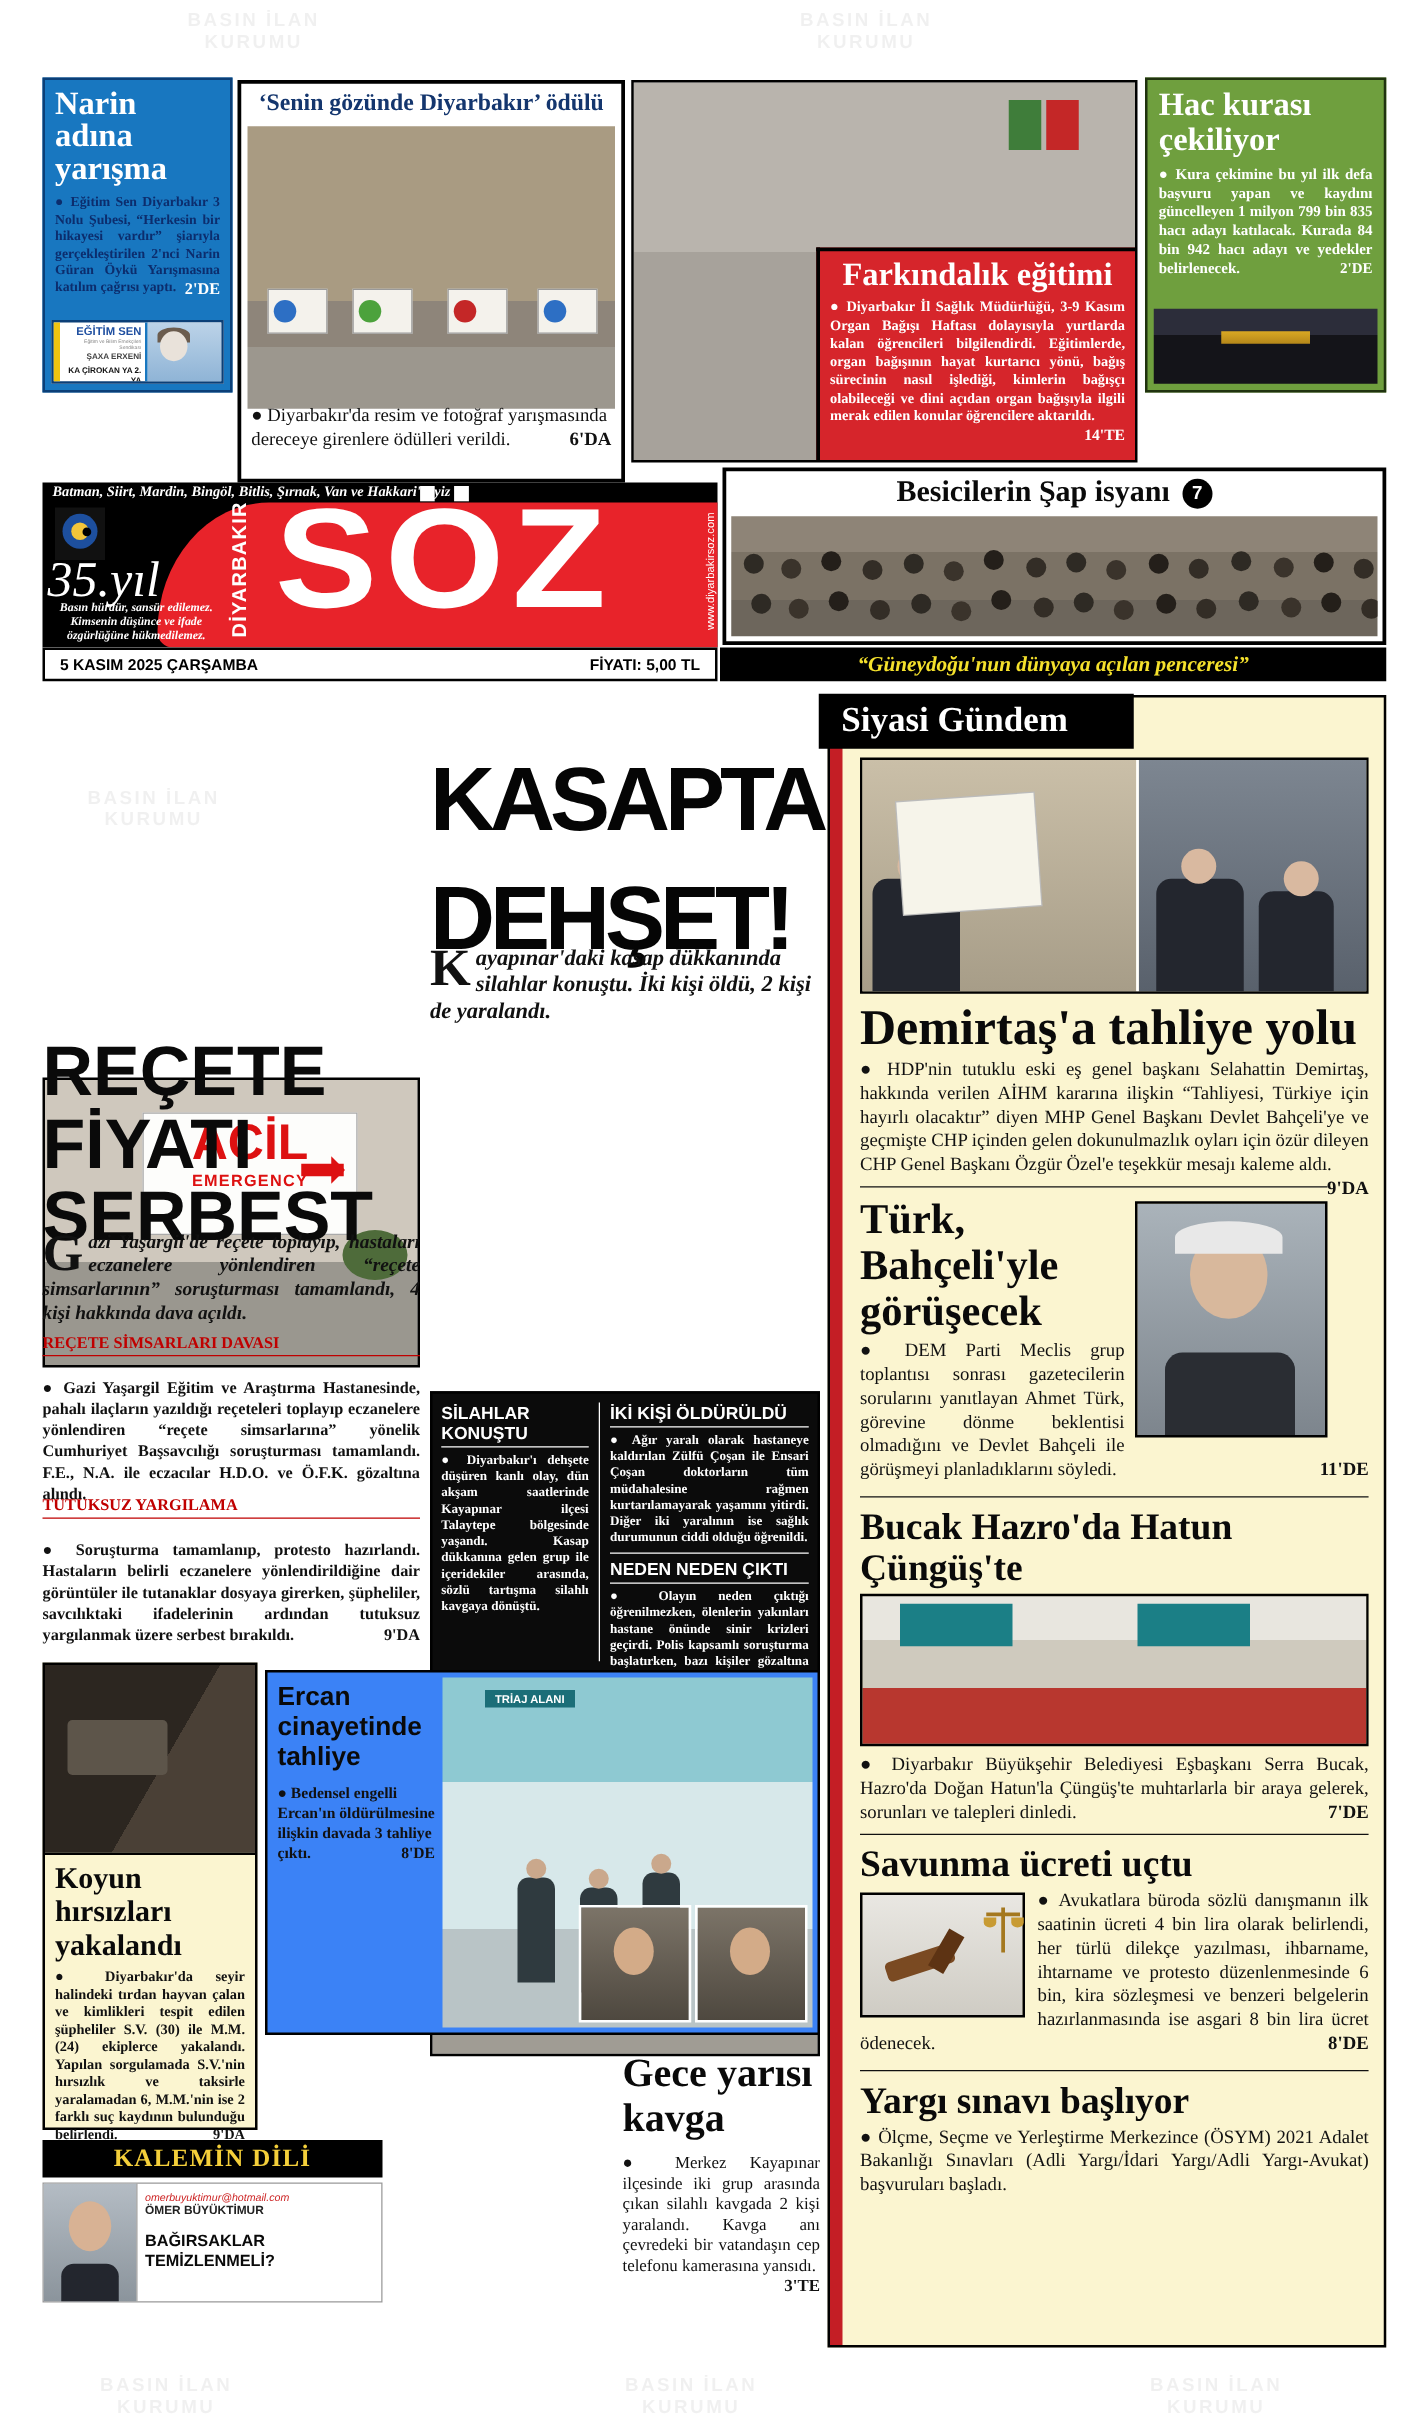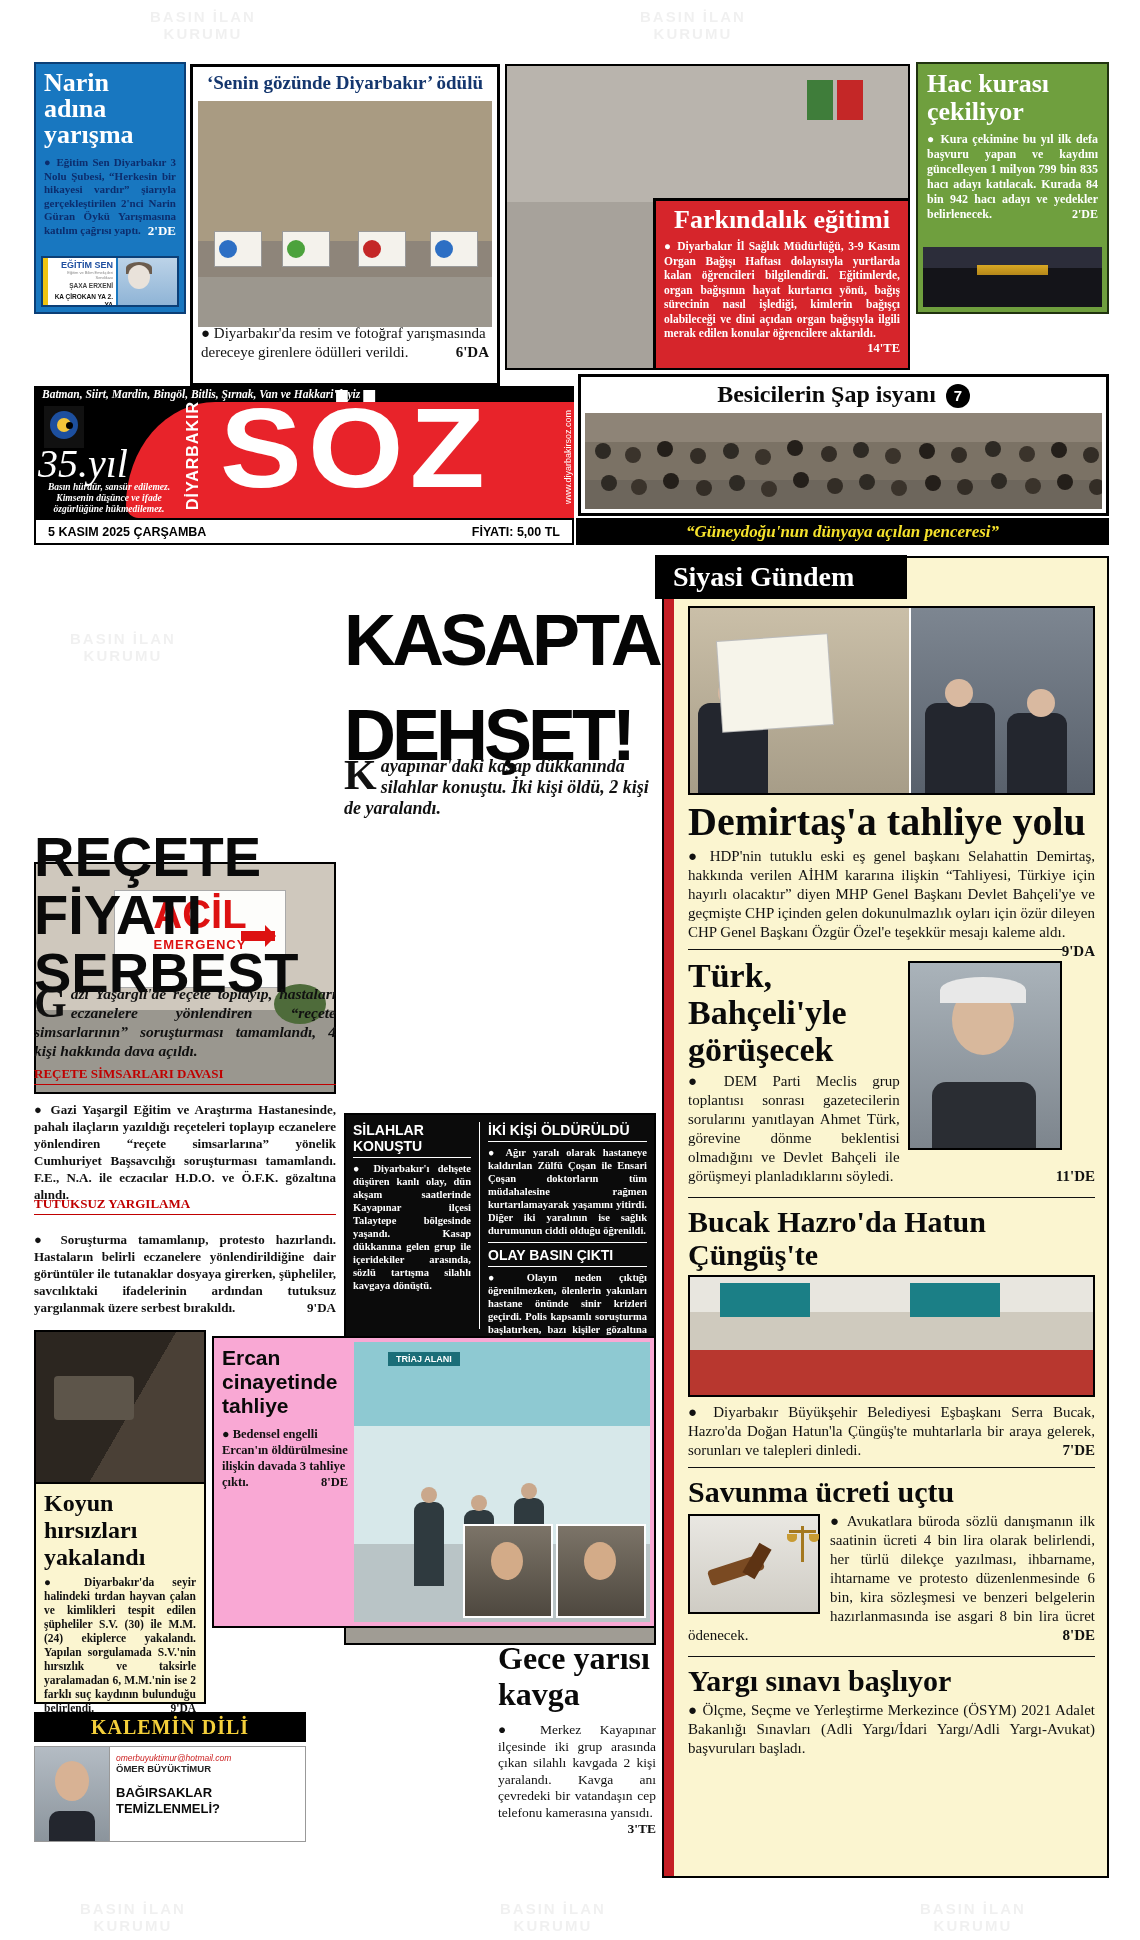--- a/index.html
+++ b/index.html
@@ -158,21 +158,21 @@
   .kalemin-banner span{color:#f4cf3a;font:bold 20px/30px "Liberation Serif",serif;letter-spacing:1px;}
   .kalemin-card{left:34px;top:1746px;width:272px;height:96px;background:#fff;border:1.5px solid #999;display:flex;}
   .kc-ph{width:74px;background:linear-gradient(#b4bcc4,#8b949c);position:relative;border-right:1px solid #999;}
   .kc-ph:before{content:"";position:absolute;left:20px;top:14px;width:34px;height:40px;border-radius:50%;background:#d8b294;}
   .kc-ph:after{content:"";position:absolute;left:14px;bottom:0;width:46px;height:30px;background:#23262e;border-radius:10px 10px 0 0;}
   .kc-r{flex:1;padding:6px 6px 4px;}
   .kc-email{color:#c22;font:italic 8.5px/10px "Liberation Sans",sans-serif;}
   .kc-name{color:#222;font:bold 9.5px/12px "Liberation Sans",sans-serif;}
   .kc-title{margin-top:10px;color:#0a0a0a;font:bold 13px/16px "Liberation Sans",sans-serif;}
   
-  .ercan{left:212px;top:1336px;width:444px;height:292px;background:#f9a8d4;border:2px solid #000;padding-left:36px;}
+  .ercan{left:212px;top:1336px;width:444px;height:292px;background:#3b82f6;border:2px solid #000;padding-left:36px;}
   .ercan-l{position:absolute;left:8px;top:8px;width:126px;}
   .ercan-l h2{margin:0 0 8px;color:#0a0a0a;font:bold 21px/24px "Liberation Sans",sans-serif;}
   .ercan-l p{margin:0;font:bold 12.5px/16px "Liberation Serif",serif;color:#111;}
   .ercan-ph{position:absolute;left:140px;right:4px;top:4px;bottom:4px;
      background:linear-gradient(#8ec9d2 0 30%,#d7e8ea 30% 72%,#b9c4c6 72% 100%);}
   .triaj{position:absolute;left:34px;top:10px;background:#1b6e78;color:#fff;font:bold 9px/14px "Liberation Sans",sans-serif;padding:0 8px;}
   .walker{position:absolute;bottom:36px;width:30px;height:84px;background:#2f3a3f;border-radius:9px 9px 0 0;}
   .walker:before{content:"";position:absolute;left:7px;top:-15px;width:16px;height:16px;border-radius:50%;background:#caa88c;}
   .insets{position:absolute;right:4px;bottom:4px;display:flex;gap:3px;}
   .insets i{width:86px;height:90px;background:linear-gradient(#7c7468,#4e483f);border:2px solid #fff;position:relative;}
@@ -318,21 +318,21 @@
   </div>
   <div class="box blackbox">
     <div class="bb-c1">
       <div class="bbt">SİLAHLAR KONUŞTU</div>
       <div class="bbp">● Diyarbakır'ı dehşete düşüren kanlı olay, dün akşam saatlerinde Kayapınar ilçesi Talaytepe bölgesinde yaşandı. Kasap dükkanına gelen grup ile içeridekiler arasında, sözlü tartışma silahlı kavgaya dönüştü.</div>
     </div>
     <div class="bb-c2">
       <div class="bbt">İKİ KİŞİ ÖLDÜRÜLDÜ</div>
       <div class="bbp">● Ağır yaralı olarak hastaneye kaldırılan Zülfü Çoşan ile Ensari Çoşan doktorların tüm müdahalesine rağmen kurtarılamayarak yaşamını yitirdi. Diğer iki yaralının ise sağlık durumunun ciddi olduğu öğrenildi.</div>
       <div class="sep"></div>
-      <div class="bbt">OLAY BASIN ÇIKTI</div>
+      <div class="bbt">NEDEN NEDEN ÇIKTI</div>
       <div class="bbp"><span>● Olayın neden çıktığı öğrenilmezken, ölenlerin yakınları hastane önünde sinir krizleri geçirdi. Polis kapsamlı soruşturma başlatırken, bazı kişiler gözaltına alındı.</span> <b class="wref">9'DA</b></div>
     </div>
   </div>
 
   <section class="box rcol">
     <div class="rstrip"></div>
     <div class="siyasi"><span>Siyasi Gündem</span></div>
     <div class="rin">
       <div class="ph-bah">
         <div class="bah-l">

